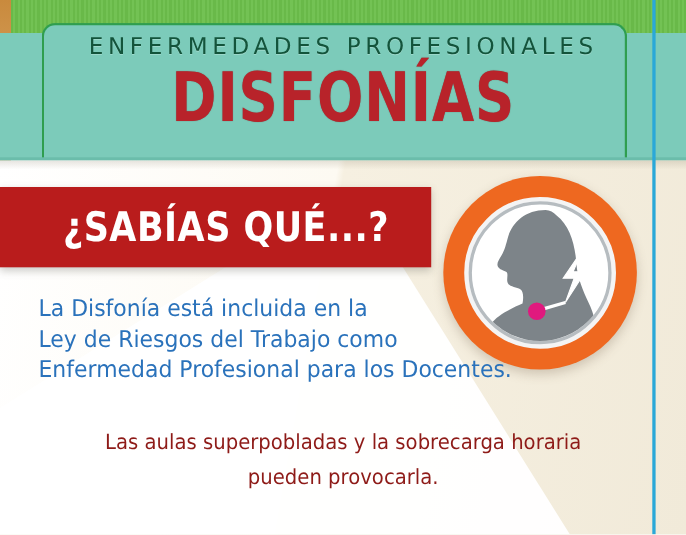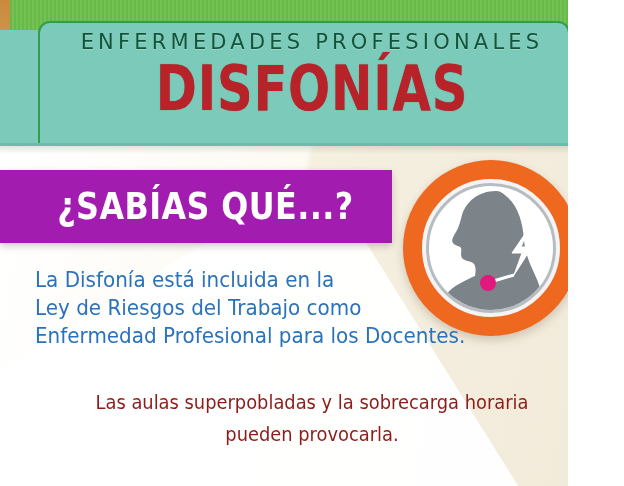--- a/index.html
+++ b/index.html
@@ -2,21 +2,21 @@
 <html><head>
 <meta charset="utf-8">
 <style>
   html,body{margin:0;padding:0;}
   body{
     width:624px;height:486px;overflow:hidden;
     font-family:"Liberation Sans", sans-serif;
     background:#ffffff;
   }
   #poster{
-    position:relative;width:568px;height:486px;overflow:hidden;
+    position:relative;width:624px;height:486px;overflow:hidden;
     background:#f6f1e4;
   }
 
   
   .bg-base{
     position:absolute;left:0;top:0;width:624px;height:486px;
     background:#efe9da;
   }
   .bg-cream-sheet{
     position:absolute;left:0;top:0;width:624px;height:486px;
@@ -95,21 +95,21 @@
     background:linear-gradient(100deg,#ffffff 0%,#fdfaf2 45%,#f6f0e1 46%,#f1ead9 100%);
   }
   .sheet-shadow{
     position:absolute;left:0;top:146px;width:624px;height:8px;
     background:linear-gradient(180deg,rgba(120,110,90,.18),rgba(120,110,90,0));
   }
 
   
   .ribbon{
     position:absolute;left:0px;top:170px;width:392px;height:73px;
-    background:#a21caf;
+    background:#b91c1c;
     box-shadow:0 3px 7px rgba(90,90,80,.30);
   }
   .ribbon-label{
     position:absolute;left:0;top:0;width:392px;height:73px;
     display:flex;align-items:center;justify-content:center;
     font-family:"DejaVu Sans", sans-serif;
     font-size:37px;font-weight:bold;letter-spacing:.5px;
     color:#ffffff;
     transform:scaleX(.86);
     padding-left:22px;box-sizing:border-box;

